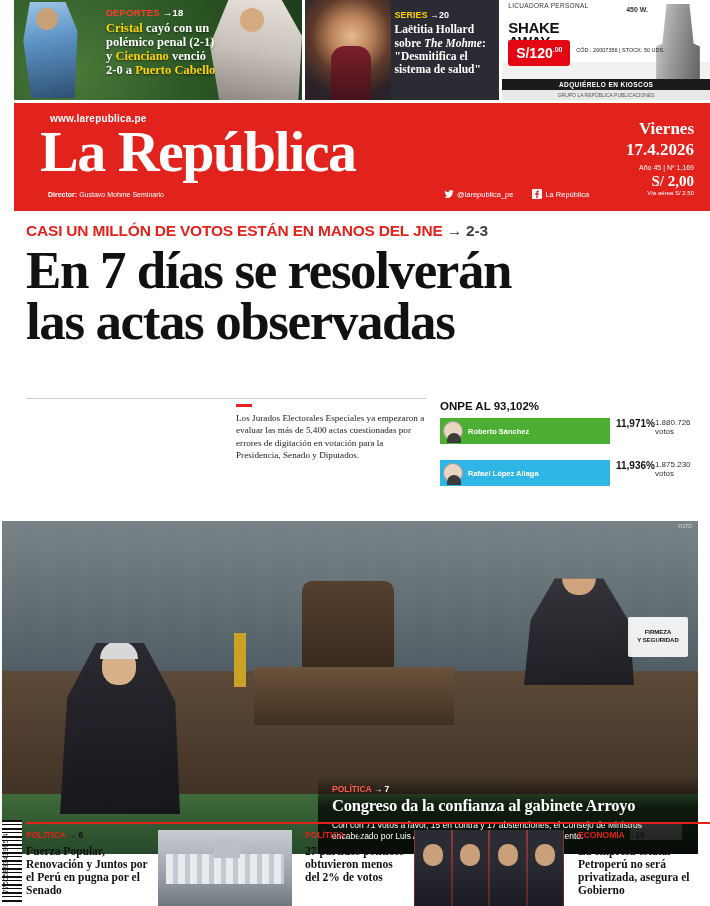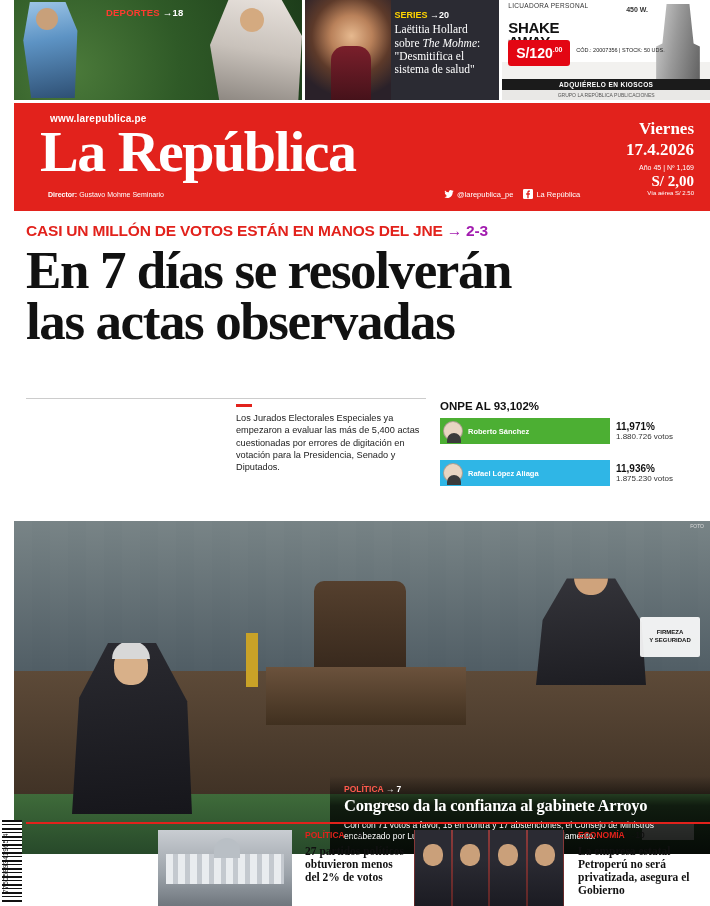--- a/index.html
+++ b/index.html
@@ -85,21 +85,21 @@
     border-radius: 14px 14px 0 0;
   }
   .t2-text {
     position: absolute; left: 90px; top: 10px; width: 100px;
     color: #ffffff; line-height: 1.16;
   }
   .t2-kicker { color: #ffd400; font-weight: bold; font-size: 9px; }
   .t2-kicker .arrow { color: #ffffff; }
   .t2-body {
     font-family: "Liberation Serif", serif;
-    font-weight: normal; font-size: 11.5px; margin-top: 3px;
+    font-weight: bold; font-size: 11.5px; margin-top: 3px;
   }
   .t2-body em { font-style: italic; }
 
   
   .t3 { position:absolute; inset:0; background:#f2f1ef; }
   .t3-top {
     position:absolute; left:0; top:0; right:0; height:62px;
     background:#ffffff;
   }
   .t3-brandline {
@@ -152,56 +152,56 @@
     font-family: "Liberation Serif", serif;
     font-weight: bold; font-size: 58px; letter-spacing: -1.5px;
     line-height: 1;
   }
   .mh-director {
     position:absolute; left: 34px; top: 88px; font-size: 7px;
   }
   .mh-director b { font-weight: bold; }
   .mh-social {
     position:absolute; left: 430px; top: 86px;
-    display:flex; align-items:center; gap:10px; font-size:7.5px;
+    display:flex; align-items:center; gap:19px; font-size:7.5px;
   }
   .mh-social .chip { display:flex; align-items:center; gap:3px; }
   .mh-social svg { display:block; }
   .mh-right {
     position:absolute; right: 16px; top: 16px; text-align: right;
     font-family: "Liberation Serif", serif;
   }
   .mh-day { font-size: 17px; font-weight: bold; }
   .mh-date { font-size: 17px; font-weight: bold; margin-top: 1px; }
   .mh-meta { font-family:"Liberation Sans",sans-serif; font-size: 7px; margin-top: 4px; }
   .mh-price { font-size: 15px; font-weight: bold; margin-top: 2px; }
   .mh-price-sub { font-family:"Liberation Sans",sans-serif; font-size: 6px; }
 
   
   .lead-kicker {
     position:absolute; top: 222px; left: 26px; width: 670px;
     color: #e2221c; font-weight: bold; font-size: 15.5px;
     font-family: "Liberation Sans", sans-serif; letter-spacing: -.2px;
   }
-  .lead-kicker .pg { color: #a21caf; font-weight: bold; }
+  .lead-kicker .pg { color: #404040; font-weight: bold; }
   .lead-title {
     position:absolute; top: 245px; left: 26px; width: 670px;
     font-family: "Liberation Serif", serif;
     font-weight: bold; font-size: 53px; line-height: .97;
     color: #111; letter-spacing: -1.4px;
   }
   .rule-top {
     position:absolute; top: 398px; left: 26px; width: 400px; height: 1px; background:#cccccc;
   }
 
   
   .sumcol { position:absolute; top: 404px; font-size: 9.2px; line-height: 1.34; color:#222; }
   .sumcol .dash { display:block; width: 16px; height: 3px; background:#e2221c; margin-bottom: 5px; }
   .sum-1 { left: 26px; width: 180px; }
-  .sum-2 { left: 236px; width: 190px; }
+  .sum-2 { left: 236px; width: 190px; font-family: Liberation Serif, serif; }
 
   
   .onpe { position:absolute; top: 400px; left: 440px; width: 256px; }
   .onpe-title {
     font-family:"Liberation Sans",sans-serif; font-weight:bold; font-size: 11.5px; color:#111;
     margin-bottom: 6px;
   }
   .cand-row {
     display:flex; align-items:stretch; margin-bottom: 16px; height: 26px;
   }
@@ -215,28 +215,28 @@
     width: 20px; height: 20px; border-radius: 50%;
     background: #e8d5c2; border: 1px solid rgba(0,0,0,.25);
     position: relative; flex: 0 0 auto;
   }
   .cand-face:after {
     content:""; position:absolute; left: 3px; top: 11px; width: 14px; height: 10px;
     background:#3b3b3b; border-radius: 7px 7px 0 0;
   }
   .cand-name { font-size: 7.5px; font-weight: bold; }
   .cand-nums {
-    width: 86px; padding-left: 6px; display:flex; flex-direction:column; justify-content:center;
+    width: 86px; padding-left: 6px; display:flex; flex-direction:row; justify-content:center;
   }
   .cand-pct { font-size: 10px; font-weight: bold; color:#111; }
   .cand-votes { font-size: 8px; color:#333; }
 
   
   .mainphoto {
-    position:absolute; top: 521px; left: 14px; width: 696px; height: 333px;
+    position:absolute; top: 521px; left: 2px; width: 696px; height: 333px;
     overflow:hidden;
     background: linear-gradient(180deg,#6e7d84 0%, #4b5a63 50%, #2b3640 100%);
   }
   .mp-wall {
     position:absolute; inset:0;
     background:
       linear-gradient(180deg, rgba(120,135,140,.9) 0%, rgba(70,85,95,.95) 55%, rgba(30,40,48,1) 100%),
       repeating-linear-gradient(90deg, #7d6a55 0 18px, #6b5a47 18px 36px);
   }
   .mp-desk {
@@ -373,20 +373,30 @@
   <div class="topstrip">
 
     <div class="teaser teaser-1">
       <div class="t1-bg"></div>
       <div class="t1-player-l"></div>
       <div class="t1-player-r"></div>
       <div class="t1-text">
         <div class="t1-kicker">
           <span>DEPORTES</span>
           <span class="arrow">→18</span>
+        </div>
+        <div class="t1-body">
+          <span class="hl">Cristal</span>
+          <span>cayó con un</span><br>
+          <span>polémico penal (2-1)</span><br>
+          <span>y</span>
+          <span class="hl2">Cienciano</span>
+          <span>venció</span><br>
+          <span>2-0 a</span>
+          <span class="hl">Puerto Cabello</span>
         </div>
       </div>
     </div>
 
     <div class="teaser teaser-2">
       <div class="t2-photo"></div>
       <div class="t2-text">
         <div class="t2-kicker">
           <span>SERIES</span>
           <span class="arrow">→20</span>
@@ -512,20 +522,27 @@
         <span>POLÍTICA</span>
         <span class="pg">→ 7</span>
       </div>
       <div class="mp-title">Congreso da la confianza al gabinete Arroyo</div>
       <div class="mp-sub">Con con 71 votos a favor, 15 en contra y 17 abstenciones, el Consejo de Ministros encabezado por Luis Arroyo, recibió el beneplácito del parlamento.</div>
     </div>
   </div>
 
   <div class="bot-rule"></div>
 
+  <div class="botcol b1">
+    <div class="bot-kicker">
+      <span>POLÍTICA</span>
+      <span class="pg">→ 6</span>
+    </div>
+    <div class="bot-title">Fuerza Popular, Renovación y Juntos por el Perú en pugna por el Senado</div>
+  </div>
 
   <div class="thumb-2"></div>
 
   <div class="botcol b3">
     <div class="bot-kicker">
       <span>POLÍTICA</span>
       <span class="pg">→ 9</span>
     </div>
     <div class="bot-title">27 partidos políticos obtuvieron menos del 2% de votos</div>
   </div>

